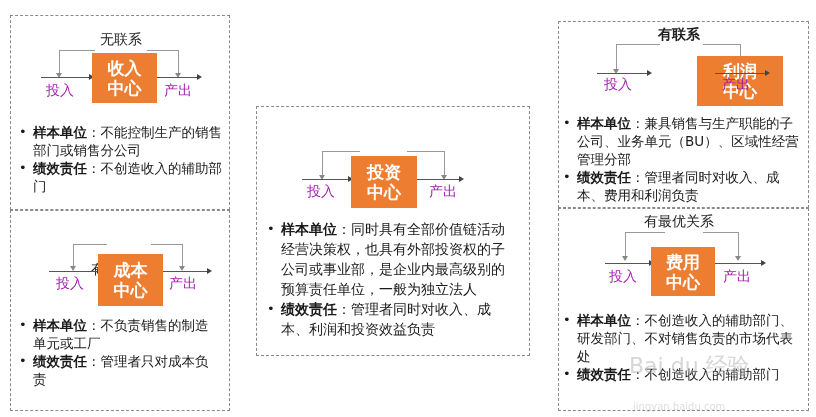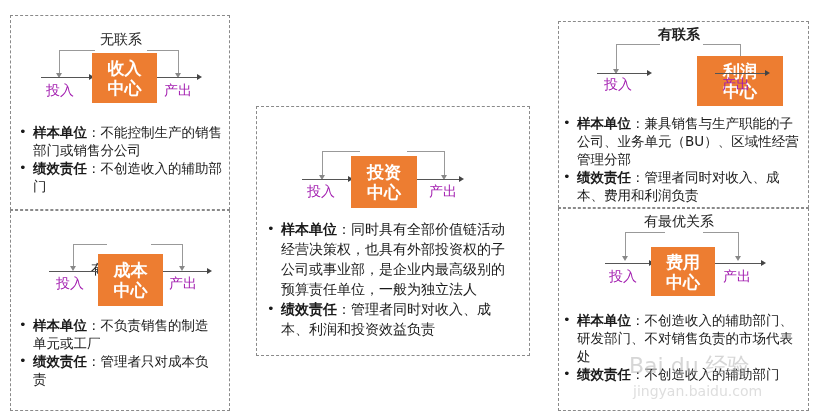--- a/index.html
+++ b/index.html
@@ -13,21 +13,21 @@
   .hline { position:absolute; height:1px; background:#555; }
   .vline { position:absolute; width:1px; background:#999; }
   .gline { position:absolute; height:1px; background:#999; }
   .arrow-r { position:absolute; width:0; height:0; border-top:3px solid transparent; border-bottom:3px solid transparent; border-left:5px solid #444; }
   .arrow-d { position:absolute; width:0; height:0; border-left:3px solid transparent; border-right:3px solid transparent; border-top:5px solid #888; }
   ul.bullets { position:absolute; margin:0; padding:0; list-style:none; font-size:13.5px; line-height:18px; }
   ul.bullets li { position:relative; padding-left:16px; }
   ul.bullets li .dot { position:absolute; left:2px; top:0; font-size:13px; }
   .kw { font-weight:bold; }
   .watermark { position:absolute; color:rgba(180,180,180,0.55); font-size:22px; font-weight:normal; pointer-events:none;text-align:right; }
-  .watermark2 { position:absolute; color:rgba(190,190,190,0.5); font-size:14px; pointer-events:none; }
+  .watermark2 { position:absolute; color:rgba(190,190,190,0.5); font-size:10px; pointer-events:none;margin-top:18px; }
 </style>
 </head>
 <body>
 
 <div class="panel" style="left:10px;top:15px;width:220px;height:195px;">
   <div class="rel-label" style="left:70px;top:16px;width:80px;font-family:Liberation Serif, serif;">无联系</div>
   <div class="gline" style="left:48px;top:34px;width:36px;"></div>
   <div class="gline" style="left:136px;top:34px;width:32px;"></div>
   <div class="vline" style="left:48px;top:34px;height:24px;"></div>
   <div class="vline" style="left:167px;top:34px;height:24px;"></div>

